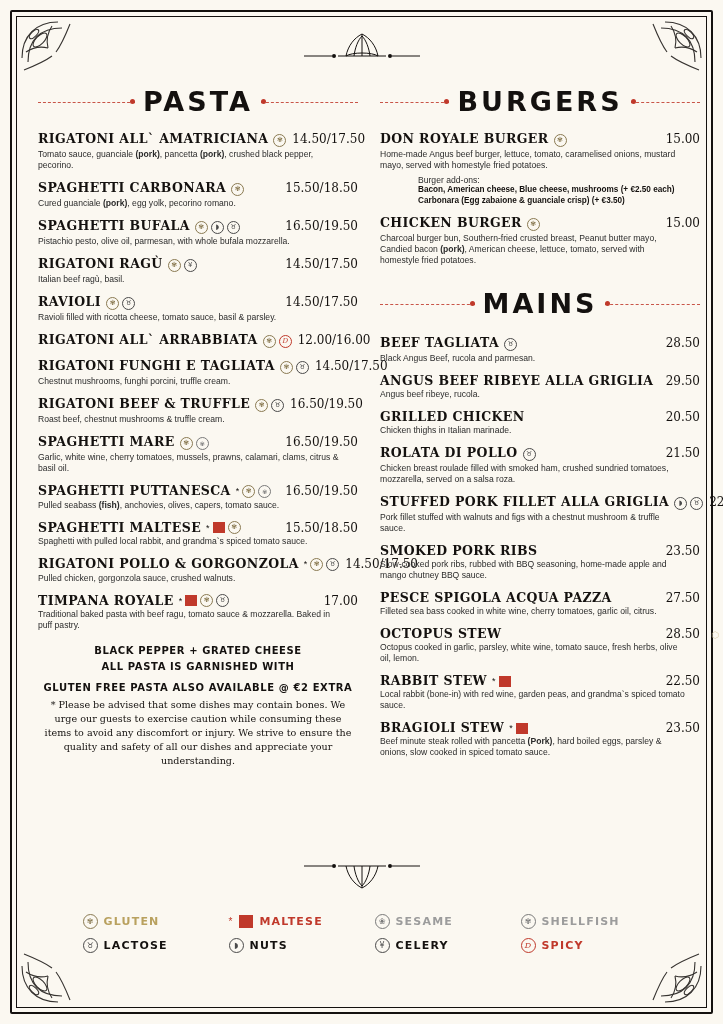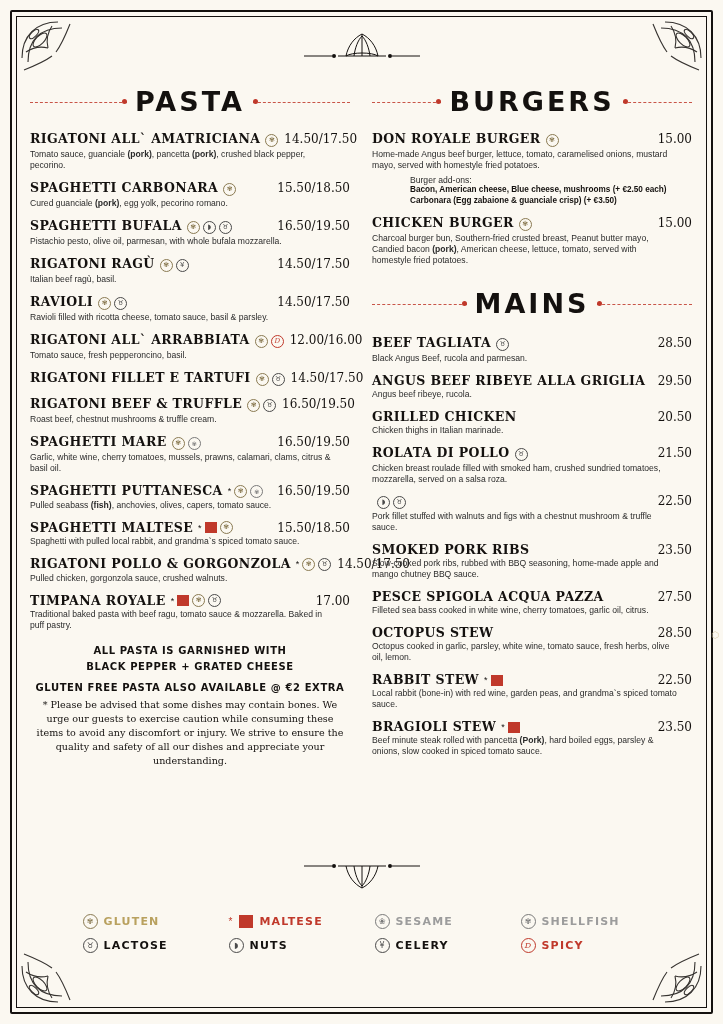--- a/index.html
+++ b/index.html
@@ -30,21 +30,21 @@
   .corner svg{width:100%;height:100%;}
   .c-tl{left:18px;top:18px;}
   .c-tr{right:18px;top:18px;transform:scaleX(-1);}
   .c-bl{left:18px;bottom:18px;transform:scaleY(-1);}
   .c-br{right:18px;bottom:18px;transform:scale(-1,-1);}
 
   .topfan{position:absolute;left:50%;top:26px;transform:translateX(-50%);width:120px;height:40px;}
   .botfan{position:absolute;left:50%;bottom:130px;transform:translateX(-50%);width:120px;height:34px;}
 
   .content{
-    position:absolute;left:30px;top:86px;width:663px;
+    position:absolute;left:38px;top:86px;width:663px;
   }
   .cols{display:flex;gap:22px;}
   .col{width:320px;}
   .col-right{width:320px;}
 
   
   .sec-head{display:flex;align-items:center;gap:8px;margin:0 0 14px 0;}
   .sec-head .rule{flex:1;height:1px;position:relative;}
   .sec-head .rule::before{
     content:"";position:absolute;left:0;right:0;top:50%;
@@ -319,31 +319,31 @@
             </div>
             <div class="item">
               <div class="item-row">
                 <span class="item-name">RIGATONI ALL` ARRABBIATA</span>
                 <span class="badges">
                   <span class="bdg gluten">✾</span>
                   <span class="bdg spicy">D</span>
                 </span>
                 <span class="price">12.00/16.00</span>
               </div>
-              <div class="desc">Tomato sauce, fresh pepperoncino, basil.</div>
-            </div>
-            <div class="item">
-              <div class="item-row">
-                <span class="item-name">RIGATONI FILLET E TARTUFI</span>
+            </div>
+            <div class="item">
+              <div class="item-row">
+                <span class="item-name">RIGATONI FUNGHI E TAGLIATA</span>
                 <span class="badges">
                   <span class="bdg gluten">✾</span>
                   <span class="bdg lactose">♉</span>
                 </span>
                 <span class="price">14.50/17.50</span>
               </div>
+              <div class="desc">Chestnut mushrooms, funghi porcini, truffle cream.</div>
             </div>
             <div class="item">
               <div class="item-row">
                 <span class="item-name">RIGATONI BEEF &amp; TRUFFLE</span>
                 <span class="badges">
                   <span class="bdg gluten">✾</span>
                   <span class="bdg lactose">♉</span>
                 </span>
                 <span class="price">16.50/19.50</span>
               </div>
@@ -405,22 +405,22 @@
                   <span class="bdg gluten">✾</span>
                   <span class="bdg lactose">♉</span>
                 </span>
                 <span class="price">17.00</span>
               </div>
               <div class="desc">Traditional baked pasta with beef ragu, tomato sauce &amp; mozzarella. Baked in puff pastry.</div>
             </div>
           </div>
 
         <div class="notes">
+          <div class="note-line">BLACK PEPPER + GRATED CHEESE</div>
           <div class="note-line">ALL PASTA IS GARNISHED WITH</div>
-          <div class="note-line">BLACK PEPPER + GRATED CHEESE</div>
           <div class="note-line sp">GLUTEN FREE PASTA ALSO AVAILABLE @ €2 EXTRA</div>
         </div>
         <div class="disclaimer">* Please be advised that some dishes may contain bones. We urge our guests to exercise caution while consuming these items to avoid any discomfort or injury. We strive to ensure the quality and safety of all our dishes and appreciate your understanding.</div>
       </div>
 
       <div class="col-right">
         <div class="sec-head">
           <span class="rule left"></span>
           <span class="sec-title">BURGERS</span>
           <span class="rule right"></span>
@@ -488,20 +488,21 @@
                 <span class="item-name">ROLATA DI POLLO</span>
                 <span class="badges">
                   <span class="bdg lactose">♉</span>
                 </span>
                 <span class="price">21.50</span>
               </div>
               <div class="desc">Chicken breast roulade filled with smoked ham, crushed sundried tomatoes, mozzarella, served on a salsa roza.</div>
             </div>
             <div class="item">
               <div class="item-row">
+                <span class="item-name">STUFFED PORK FILLET ALLA GRIGLIA</span>
                 <span class="badges">
                   <span class="bdg nuts">◗</span>
                   <span class="bdg lactose">♉</span>
                 </span>
                 <span class="price">22.50</span>
               </div>
               <div class="desc">Pork fillet stuffed with walnuts and figs with a chestnut mushroom &amp; truffle sauce.</div>
             </div>
             <div class="item">
               <div class="item-row">

